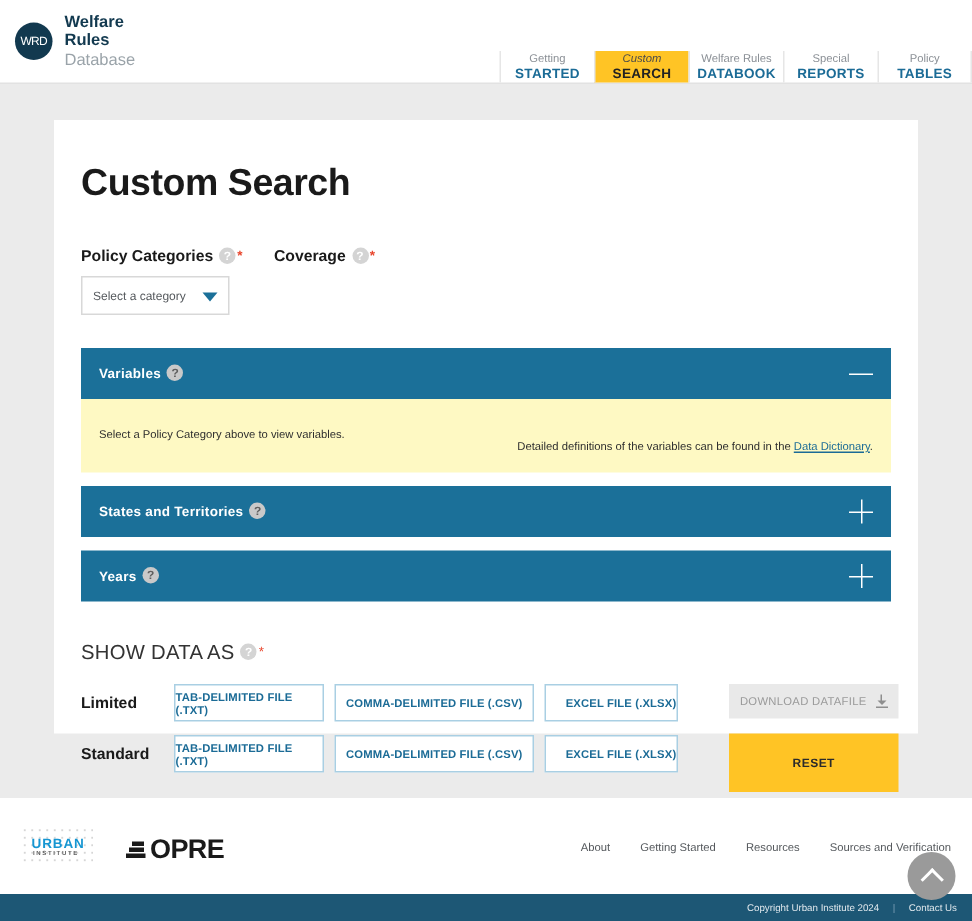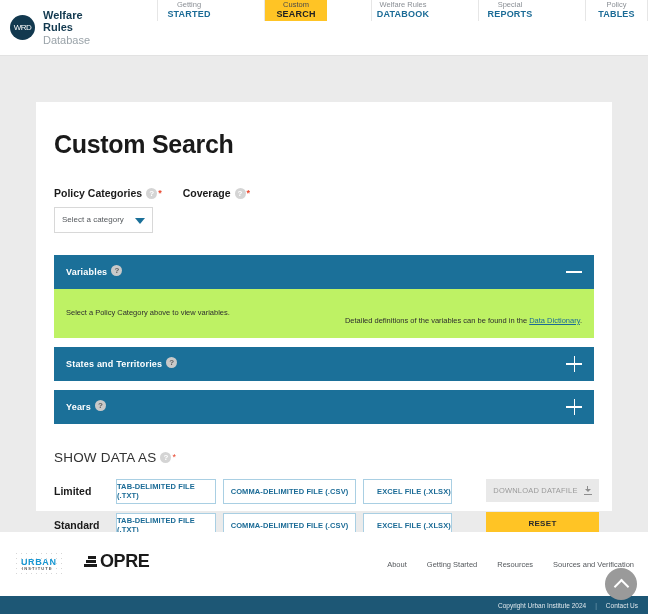--- a/index.html
+++ b/index.html
@@ -42,41 +42,41 @@
     line-height: 1;
   }
   .brand-text { line-height: 1.12; }
   .brand-text .l1, .brand-text .l2 {
     font-size: 11px; font-weight: bold; color: #12394f; display: block;
   }
   .brand-text .l3 {
     font-size: 11px; color: #9aa3a9; display: block;
   }
 
-  .nav { margin-left: auto; display: flex; align-items: flex-start; gap: 44px; }
+  .nav { margin-left: auto; display: flex; align-items: flex-end; }
   .nav-item {
     width: 63px;
     border-left: 1px solid #e6e6e6;
     display: flex; flex-direction: column;
     align-items: center; justify-content: center;
     text-align: center;
     line-height: 1.25;
     cursor: pointer;
   }
   .nav-item:last-child { border-right: 1px solid #e6e6e6; }
   .nav-item .top { font-size: 7.5px; color: #8b9096; }
   .nav-item .bot { font-size: 9px; font-weight: bold; color: #1b6b96; letter-spacing: .2px; }
   .nav-item.active { background: #ffc425; }
-  .nav-item.active .top { color: #4a4a4a; }
+  .nav-item.active .top { color: #4a4a4a; font-style: italic; }
   .nav-item.active .bot { color: #222222; }
 
   
   .card {
     position: absolute;
-    left: 36px; top: 102px;
+    left: 36px; top: 80px;
     width: 576px; height: 409px;
     background: #ffffff;
   }
   .card-inner { padding: 28px 18px 0 18px; }
 
   h1.page-title {
     font-size: 25px;
     font-weight: bold;
     letter-spacing: -0.3px;
     color: #1a1a1a;
@@ -137,21 +137,21 @@
   .acc-toggle { margin-left: auto; position: relative; width: 16px; height: 16px; cursor: pointer; }
   .acc-toggle .bar-h, .acc-toggle .bar-v {
     position: absolute; background: #ffffff;
   }
   .acc-toggle .bar-h { left: 0; top: 7.5px; width: 16px; height: 1.5px; }
   .acc-toggle .bar-v { top: 0; left: 7.5px; height: 16px; width: 1.5px; }
 
   .acc-body {
     display: flex; align-items: center;
     padding: 11px 12px 13px 12px;
-    background: #bef264;
+    background: #fef9c3;
   }
   .acc-body .left, .acc-body .right { font-size: 7.5px; color: #2e2e2e; }
   .acc-body .right { margin-left: auto; margin-top: 16px; }
   .acc-body a { color: #1b6b96; text-decoration: underline; }
   .acc-gap { height: 9px; }
 
   
   .sda-title {
     margin-top: 26px;
     font-size: 13.5px;
@@ -200,41 +200,41 @@
     position: absolute; left: 1px; top: 3.5px;
     width: 0; height: 0;
     border-left: 3px solid transparent;
     border-right: 3px solid transparent;
     border-top: 3.5px solid #8e8e8e;
   }
   .dl-icon u {
     position: absolute; left: 0; bottom: 0; width: 8px; height: 1.2px; background: #8e8e8e;
   }
   .reset-btn {
-    width: 113px; height: 23px;
+    width: 113px; height: 39px;
     margin-top: 10px;
     background: #ffc425;
     color: #2b2b2b;
     font-size: 8px; font-weight: bold; letter-spacing: .3px;
     display: flex; align-items: center; justify-content: center;
     cursor: pointer;
   }
 
   
   .footer {
     position: absolute;
     left: 0; bottom: 0; width: 648px;
     background: #ffffff;
   }
   .footer-main {
     height: 64px;
     display: flex; align-items: center;
     padding: 0 14px;
   }
-  .logos { display: flex; align-items: flex-start; gap: 22px; }
+  .logos { display: flex; align-items: flex-end; gap: 22px; }
   .urban-logo { position: relative; width: 48px; height: 26px; }
   .urban-dots {
     position: absolute; inset: 0;
     background-image: radial-gradient(#d6d6d6 0.7px, transparent 0.8px);
     background-size: 5px 5px;
   }
   .urban-logo .u1 {
     position: absolute; left: 7px; top: 6px;
     font-size: 9px; font-weight: bold; color: #1696d2; letter-spacing: .6px;
   }

